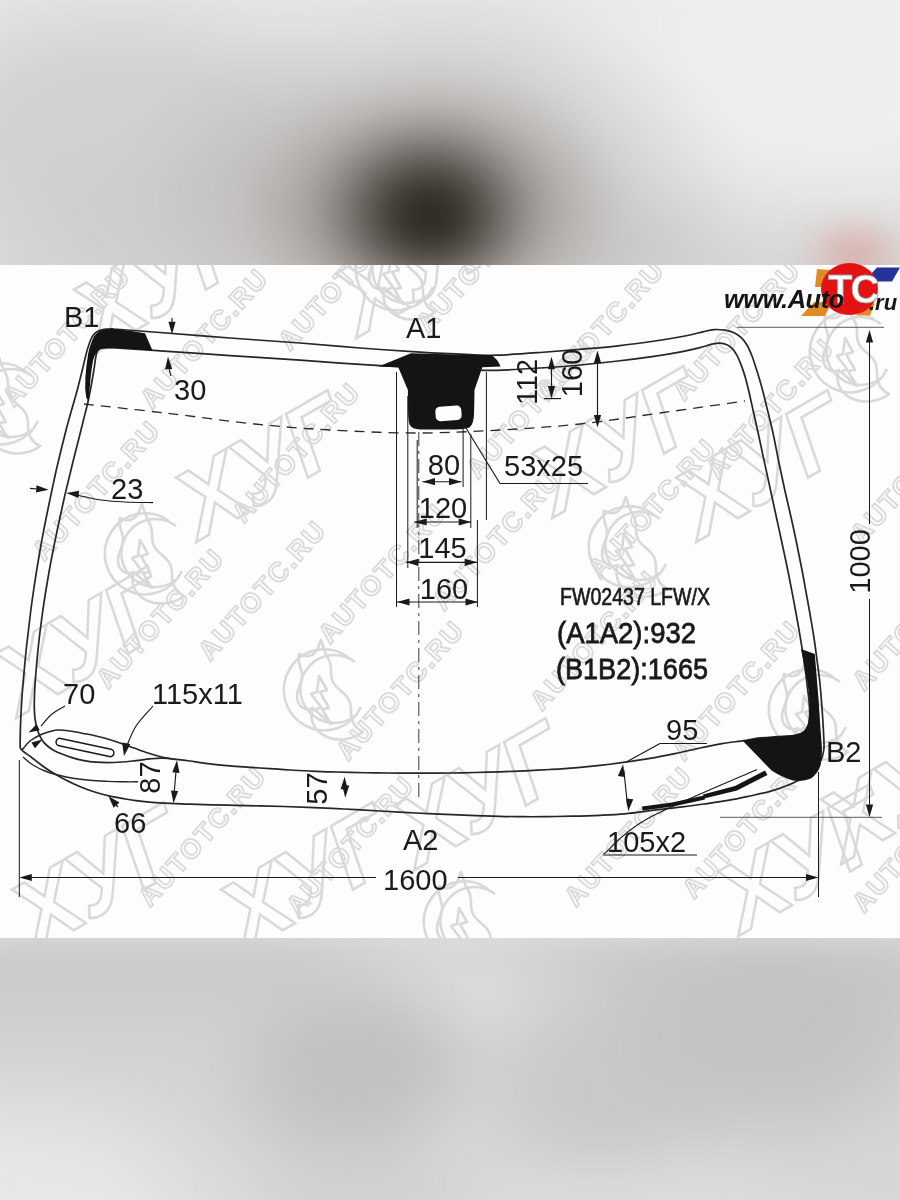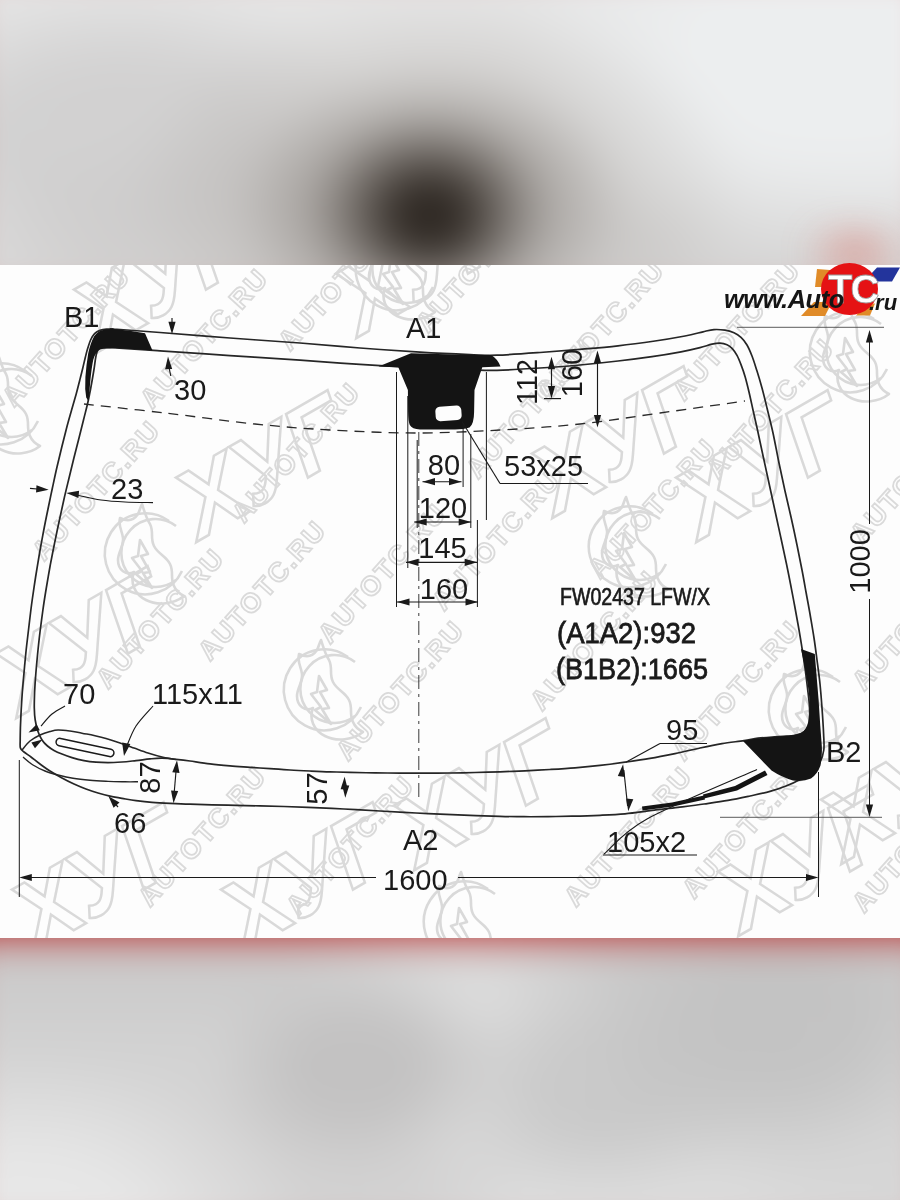--- a/index.html
+++ b/index.html
@@ -1,16 +1,16 @@
 <!DOCTYPE html>
 <html><head>
 <meta charset="utf-8">
 <style>
   html,body{margin:0;padding:0}
-  #page{position:relative;width:900px;height:1200px;overflow:hidden;background:#b91c1c;font-family:"Liberation Sans",sans-serif}
+  #page{position:relative;width:900px;height:1200px;overflow:hidden;background:#e5e5e5;font-family:"Liberation Sans",sans-serif}
   .blur{position:absolute;filter:blur(20px)}
 </style>
 </head>
 <body>
 <div id="page">
   <div class="blur" style="left:-40px;top:-40px;width:980px;height:346px;background:
     radial-gradient(62px 54px at 470px 256px, rgba(42,36,31,.97) 0 38%, rgba(58,50,45,0) 100%),
     radial-gradient(115px 95px at 468px 252px, rgba(62,55,49,.78) 0 38%, rgba(92,84,78,0) 100%),
     radial-gradient(195px 135px at 470px 246px, rgba(118,111,105,.55) 0 34%, rgba(148,142,136,0) 100%),
     radial-gradient(310px 200px at 475px 232px, rgba(158,152,146,.36) 0 40%, rgba(178,173,168,0) 100%),

